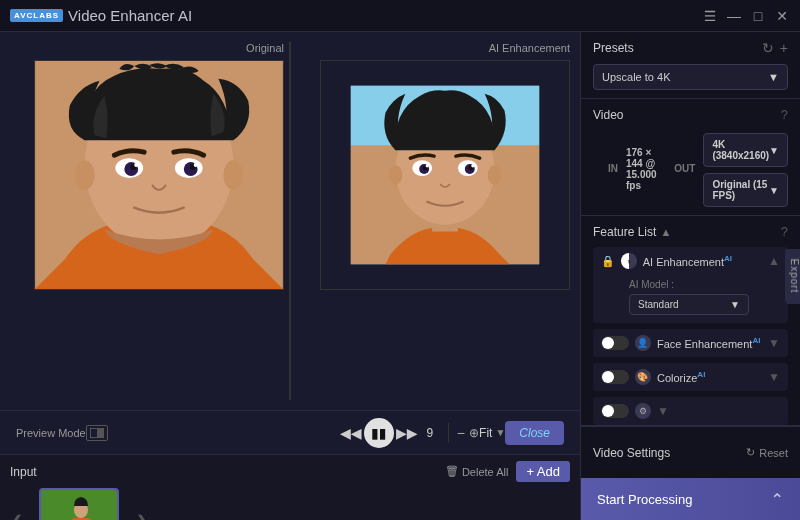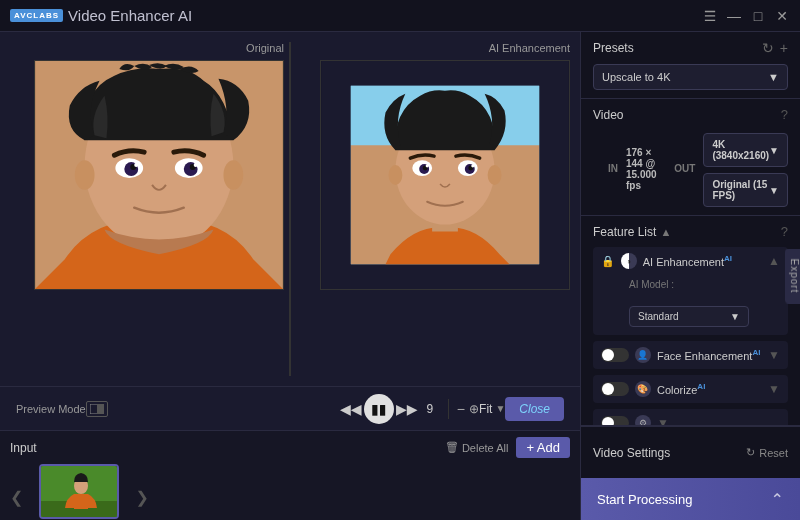--- a/index.html
+++ b/index.html
@@ -189,21 +189,21 @@
       border: none;
       padding: 5px 14px;
       border-radius: 4px;
       font-size: 12px;
       cursor: pointer;
       font-style: italic;
     }
 
     
     .input-section {
-      height: 90px;
+      height: 66px;
       background: #161625;
       border-top: 1px solid #2a2a40;
       padding: 6px 10px;
     }
     .input-header {
       display: flex;
       justify-content: space-between;
       align-items: center;
       margin-bottom: 6px;
     }
@@ -462,21 +462,21 @@
     .lock-icon {
       color: #666;
       font-size: 11px;
     }
 
     
     .ai-model-row {
       padding: 4px 8px 8px 36px;
       display: flex;
       flex-direction: column;
-      gap: 16px;
+      gap: 4px;
     }
     .ai-model-label {
       color: #777;
       font-size: 10px;
     }
     .ai-model-select {
       width: 120px;
       background: #1e1e30;
       border: 1px solid #3a3a55;
       color: #ccc;

